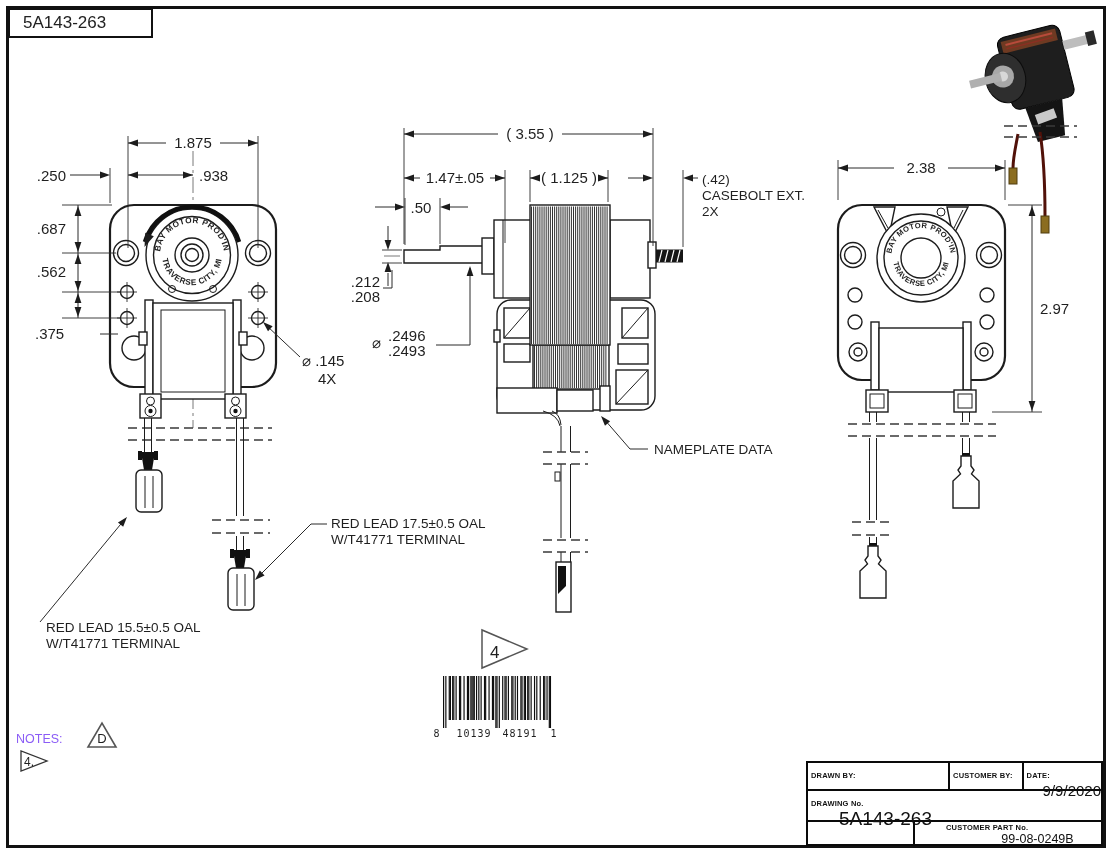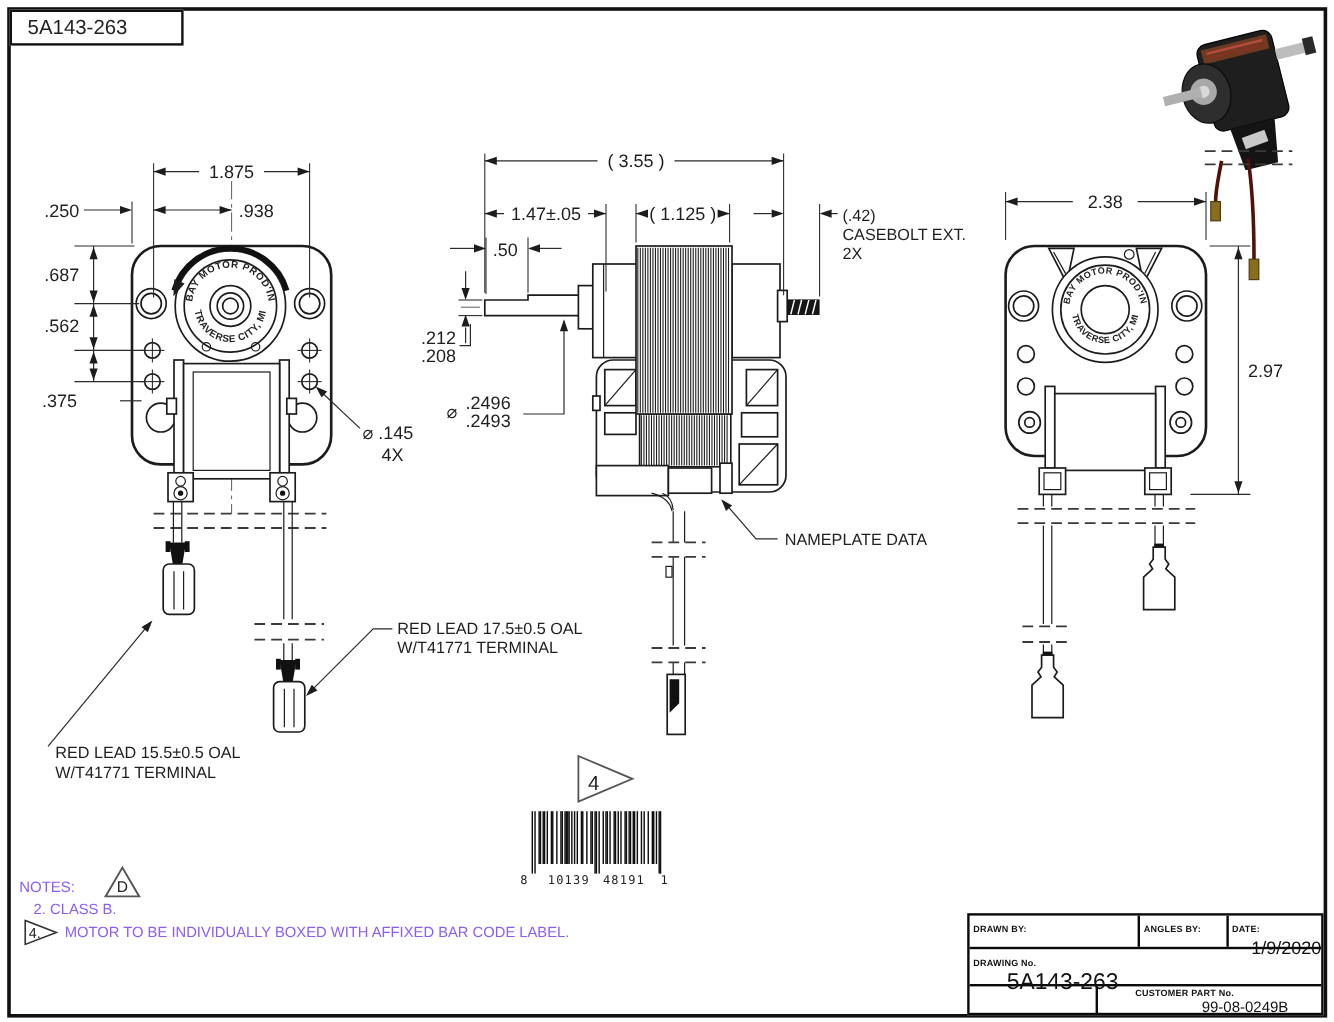--- a/index.html
+++ b/index.html
@@ -552,37 +552,35 @@
 </div>
 
 <div class="notes">
   <div class="notes-header">
     <span class="notes-title">NOTES:</span>
     <svg width="34" height="30" style="position:static">
       <polygon points="3,27 31,27 17,3" fill="none" stroke="#555" stroke-width="1.6"></polygon>
       <text x="17" y="23" text-anchor="middle" font-size="13">D</text>
     </svg>
   </div>
-  <div class="note-line"><span>2.</span> <span>CLASS B.</span></div>
   <div class="note-line note-flagged">
     <svg width="30" height="22" style="position:static">
       <polygon points="1,1 1,21 27,11" fill="none" stroke="#333" stroke-width="1.3"></polygon>
       <text x="4" y="16" font-size="12">4.</text>
     </svg>
-    <span>MOTOR TO BE INDIVIDUALLY BOXED WITH AFFIXED BAR CODE LABEL.</span>
   </div>
 </div>
 
 <div class="tblock">
   <div class="tb-row1">
     <div class="tb-cell tb-c1"><span class="tb-lab">DRAWN BY:</span></div>
-    <div class="tb-cell tb-c2"><span class="tb-lab">ANGLES BY:</span></div>
+    <div class="tb-cell tb-c2"><span class="tb-lab">CUSTOMER BY:</span></div>
     <div class="tb-cell tb-c3">
       <span class="tb-lab">DATE:</span>
-      <div class="tb-date-val">1/9/2020</div>
+      <div class="tb-date-val">9/9/2020</div>
     </div>
   </div>
   <div class="tb-row2">
     <div class="tb-colB">
       <div class="tb-dno">
         <span class="tb-lab">DRAWING No.</span>
         <div class="tb-dno-val">5A143-263</div>
       </div>
       <div class="tb-brow">
         <div class="tb-empty"></div>

